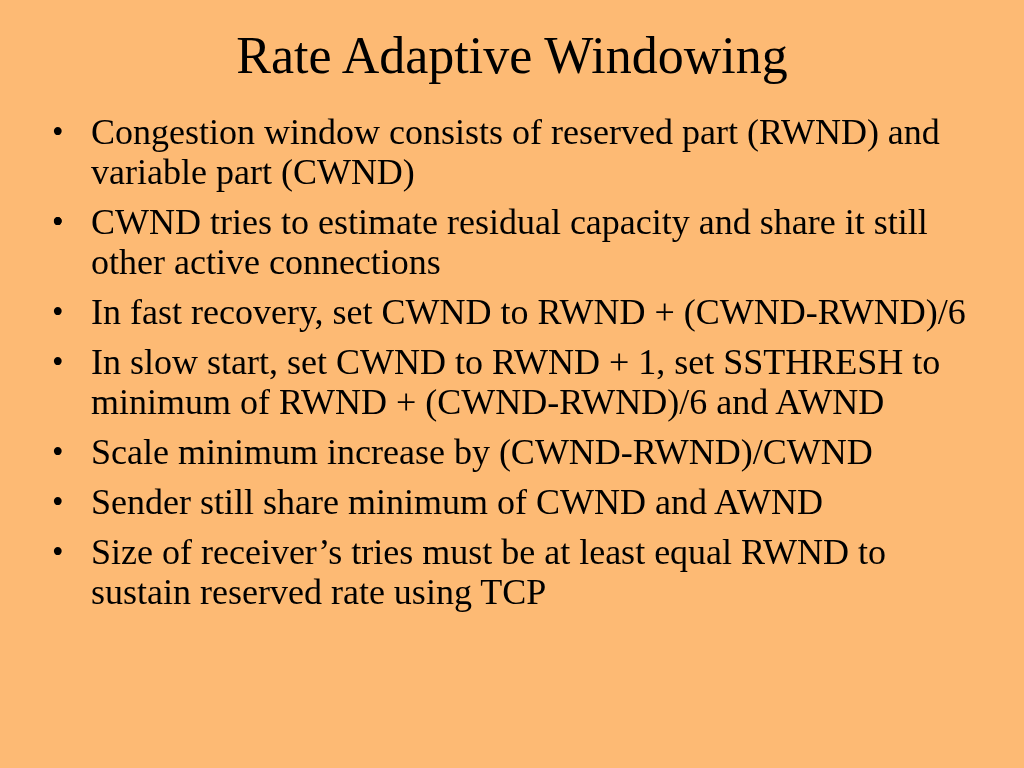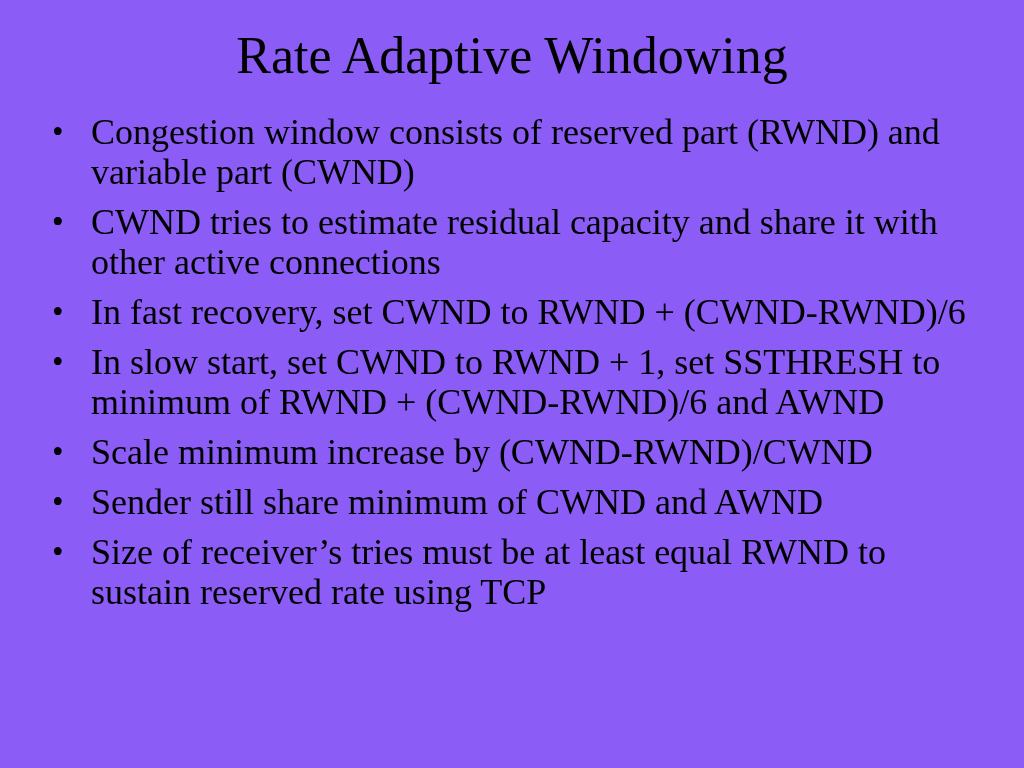--- a/index.html
+++ b/index.html
@@ -4,21 +4,21 @@
 <style>
   html, body {
     margin: 0;
     padding: 0;
     background: #ffffff;
   }
   .slide {
     position: relative;
     width: 1024px;
     height: 768px;
-    background: #8b5cf6;
+    background: #fdba74;
     overflow: hidden;
     font-family: "Liberation Serif", "DejaVu Serif", serif;
     color: #000000;
   }
   .slide-title {
     margin: 0;
     padding-top: 26px;
     text-align: center;
     font-size: 52px;
     font-weight: normal;
@@ -67,21 +67,21 @@
       <span class="bullet-text">Congestion window consists of reserved part (RWND) and
 variable part (CWND)</span>
     </li>
 
     <li class="bullet-item">
       <span class="bullet-marker">•</span>
     </li>
 
     <li class="bullet-item">
       <span class="bullet-marker">•</span>
-      <span class="bullet-text">CWND tries to estimate residual capacity and share it with
+      <span class="bullet-text">CWND tries to estimate residual capacity and share it still
 other active connections</span>
     </li>
 
     <li class="bullet-item">
       <span class="bullet-marker">•</span>
       <span class="bullet-text">In fast recovery, set CWND to RWND + (CWND-RWND)/6</span>
     </li>
 
     <li class="bullet-item">
       <span class="bullet-marker">•</span>

